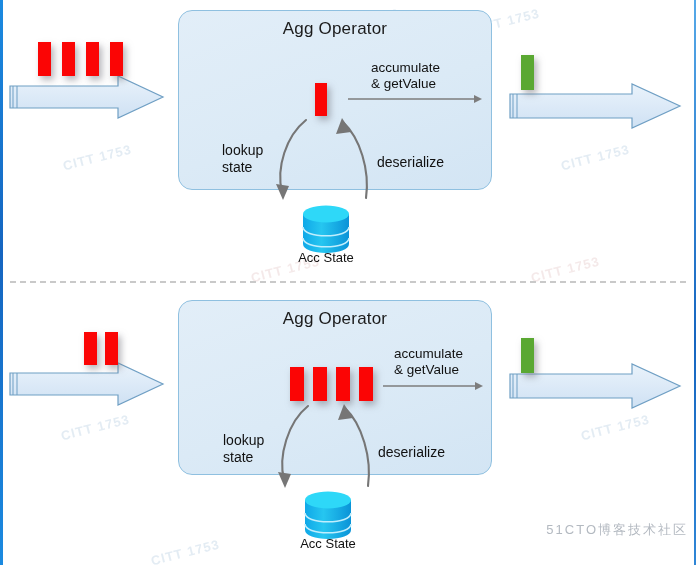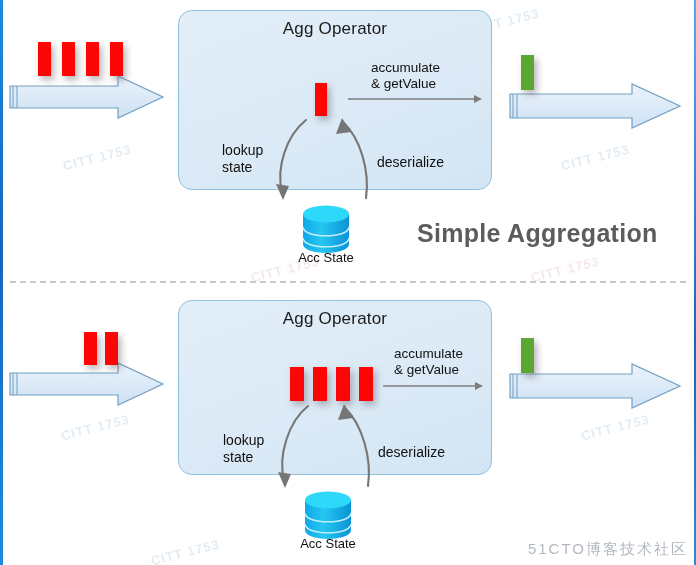--- a/index.html
+++ b/index.html
@@ -118,22 +118,22 @@
     font-weight:bold;
     color:#5c5c5c;
     letter-spacing:.3px;
     white-space:nowrap;
   }
 
   
   .cn-wm{
     position:absolute;
     right:8px;
-    bottom:6px;
-    font-size:15px;
+    bottom:26px;
+    font-size:13px;
     color:#9aa2ac;
     opacity:.75;
     letter-spacing:2px;
     white-space:nowrap;
     user-select:none;
     margin-top:36px;
   }
 </style>
 </head>
 <body>
@@ -233,21 +233,20 @@
   <div class="big-arrow" style="left:508px;top:82px;">
     <svg width="178" height="48" viewBox="0 0 178 48">
       <path d="M2,12 L124,12 L124,2 L172,24 L124,46 L124,36 L2,36 Z" fill="url(#ag1)" stroke="#6f9fc4" stroke-width="1.2"></path>
       <line x1="5" y1="12" x2="5" y2="36" stroke="#6f9fc4" stroke-width="1"></line>
       <line x1="9" y1="12" x2="9" y2="36" stroke="#6f9fc4" stroke-width="1"></line>
     </svg>
   </div>
 
   <div class="bar green" style="left:521px;top:55px;width:13px;height:35px;"></div>
 
-  <div class="headline" style="left:417px;top:219px;">Simple Aggregation</div>
 
   <div class="big-arrow" style="left:8px;top:362px;">
     <svg width="160" height="45" viewBox="0 0 160 45">
       <path d="M2,11 L110,11 L110,1 L155,22 L110,43 L110,33 L2,33 Z" fill="url(#ag1)" stroke="#6f9fc4" stroke-width="1.2"></path>
       <line x1="5" y1="11" x2="5" y2="33" stroke="#6f9fc4" stroke-width="1"></line>
       <line x1="9" y1="11" x2="9" y2="33" stroke="#6f9fc4" stroke-width="1"></line>
     </svg>
   </div>
 
   <div class="bar" style="left:84px;top:332px;width:13px;height:33px;"></div>

